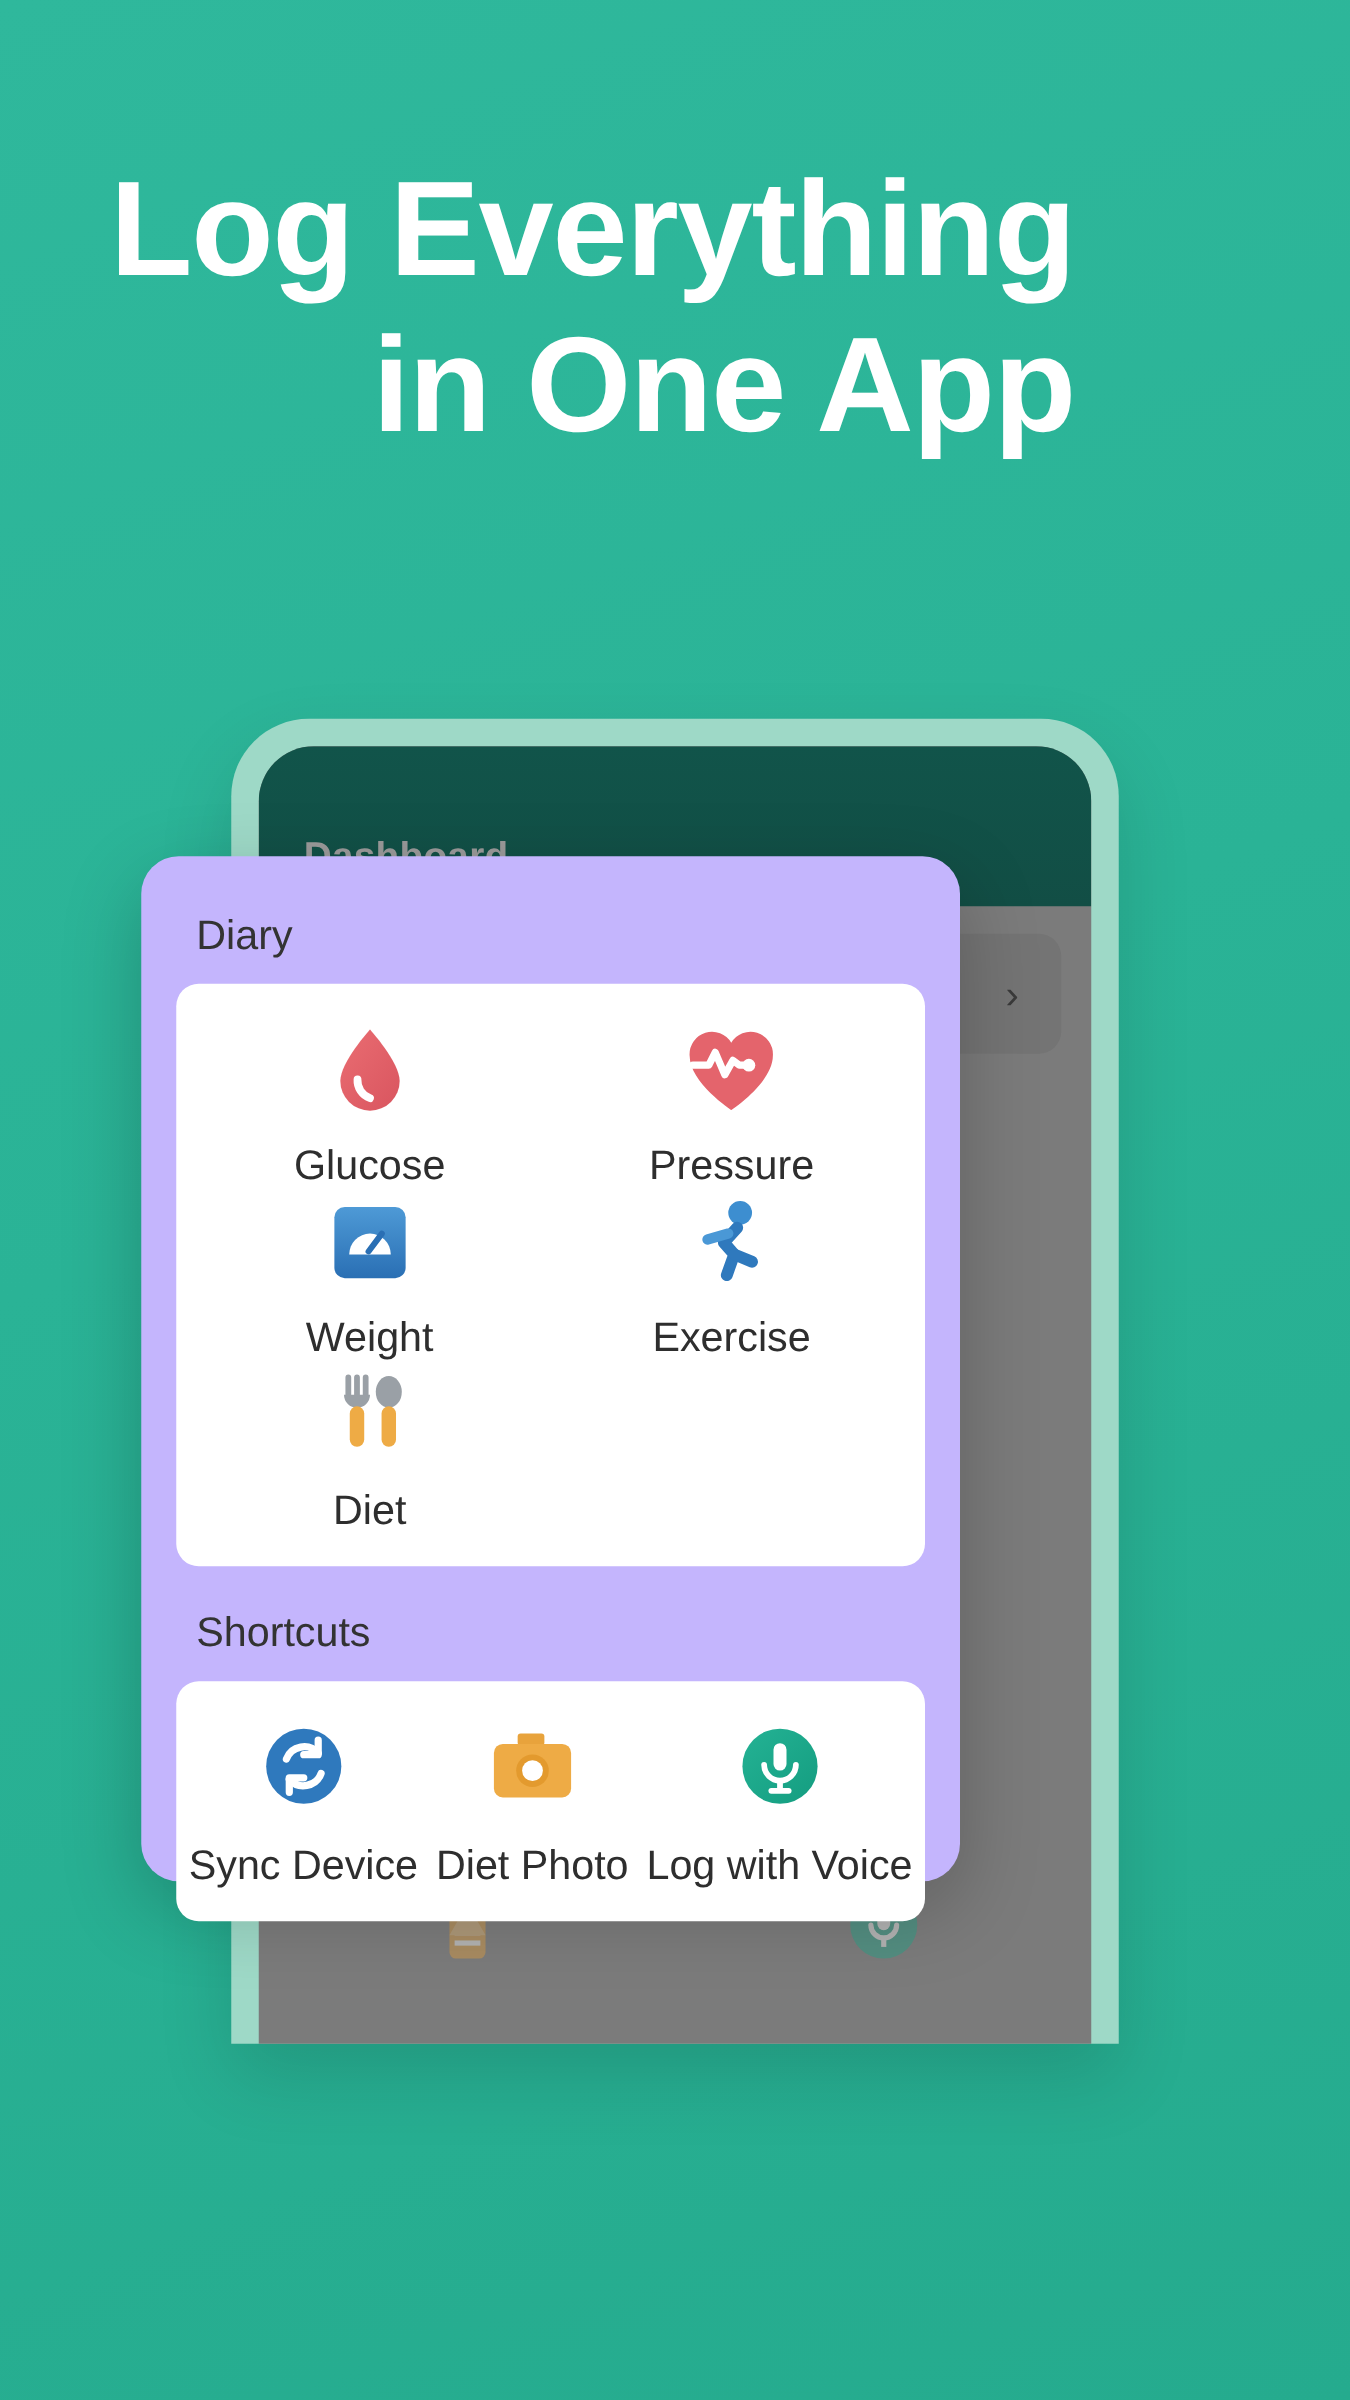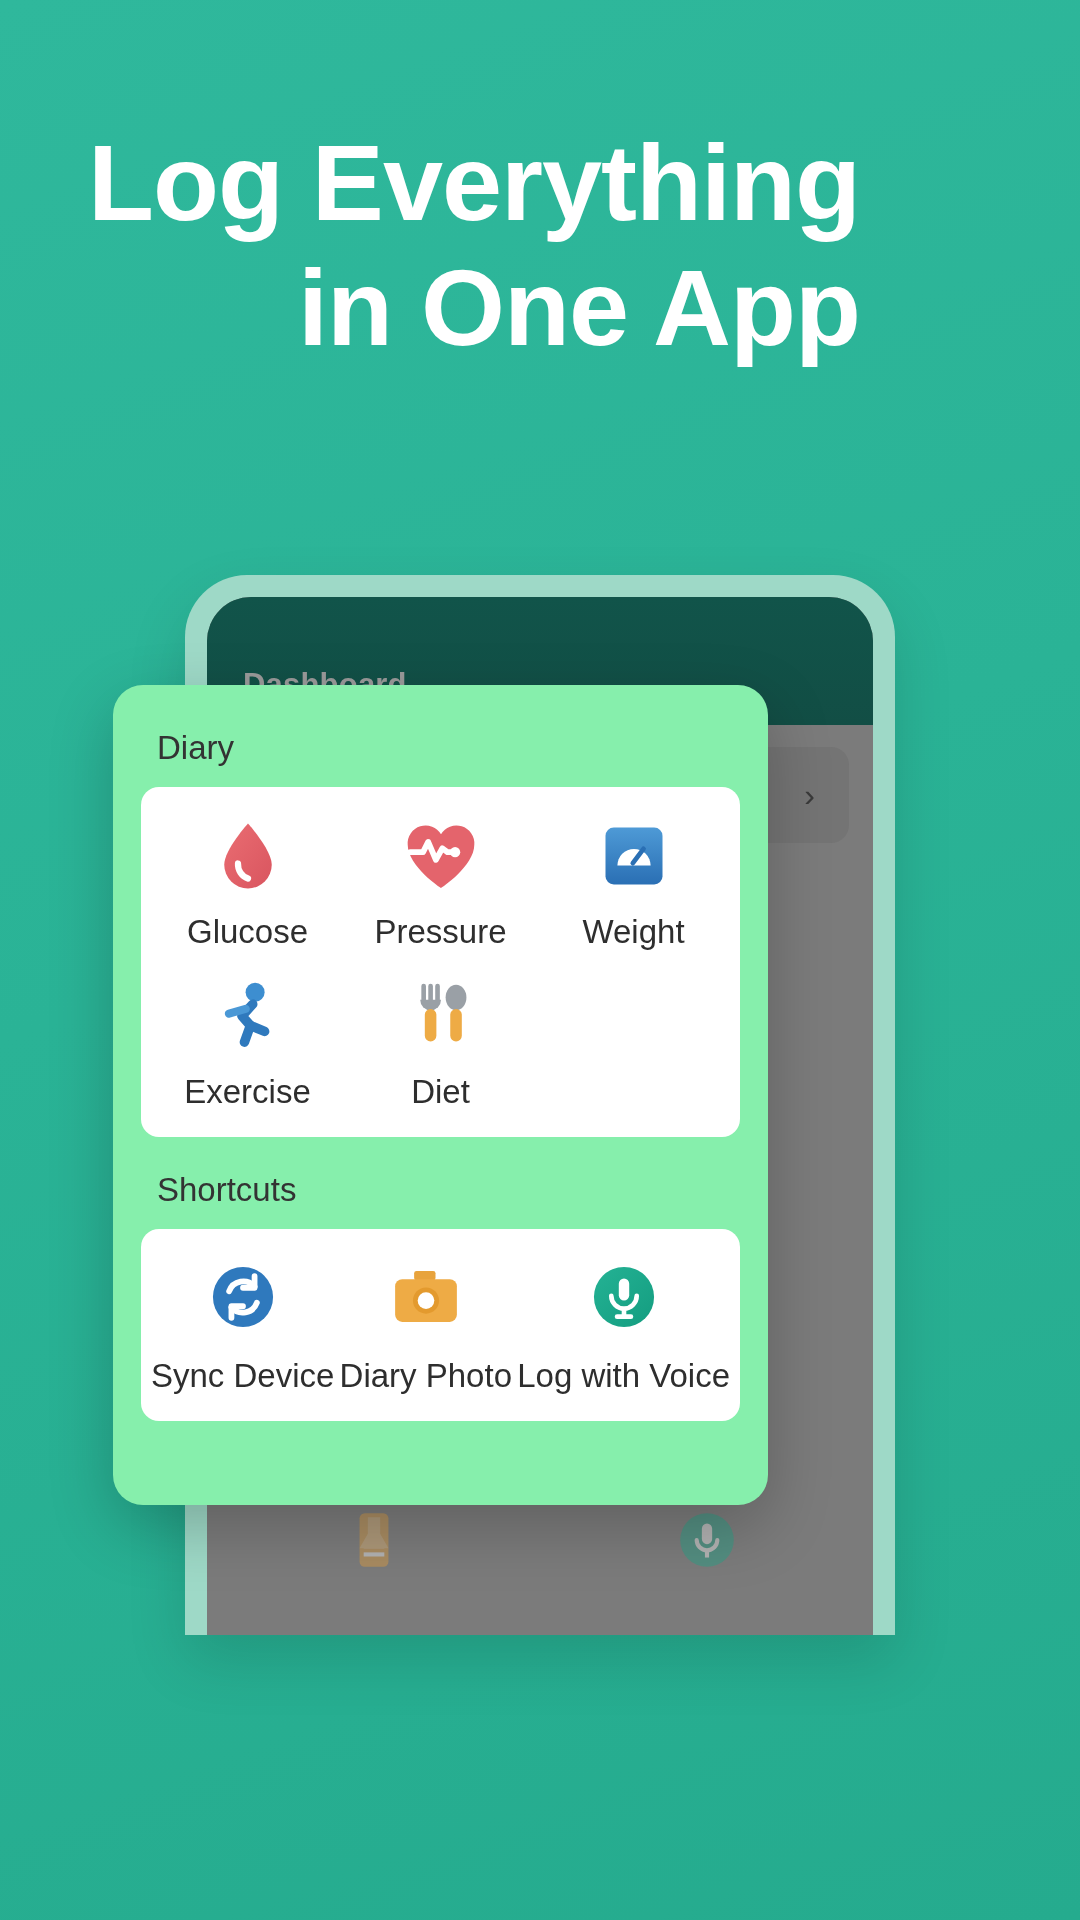--- a/index.html
+++ b/index.html
@@ -59,37 +59,37 @@
     position:absolute; left:0; bottom:0; width:100%;
     height:190px; display:flex; align-items:center; justify-content:space-around;
     opacity:.55;
   }
   .phone-nav .nav-ico{ width:66px; height:66px; opacity:.75; }
 
   
   .sheet{
     position:absolute; left:113px; top:685px;
     width:655px; height:820px;
-    background:#86efac;
+    background:#c4b5fd;
     border-radius:30px;
     box-shadow:0 22px 64px rgba(0,0,0,.22);
     padding:44px 28px 0 28px;
   }
   .section-title{
     font-size:33px; color:#333333; font-weight:normal;
     margin:0 0 20px 16px;
   }
   .section-title.second{ margin-top:34px; }
 
   .tile-card{
     background:#ffffff;
     border-radius:18px;
     padding:26px 10px 26px 10px;
   }
-  .grid3{ display:grid; grid-template-columns:repeat(3,1fr); row-gap:22px; }
+  .grid3{ display:grid; grid-template-columns:repeat(2,1fr); }
   .grid2{ display:grid; grid-template-columns:repeat(3,1fr); row-gap:26px; }
 
   .tile{ display:flex; flex-direction:column; align-items:center; }
   .tile-icon{ height:86px; display:flex; align-items:center; justify-content:center; }
   .tile-icon svg{ display:block; }
   .tile-label{
     margin-top:14px; font-size:33px; color:#2e2e2e; white-space:nowrap;
   }
   .grid2 .tile-icon{ height:84px; }
   .grid2 .tile-label{ margin-top:18px; }
@@ -238,21 +238,21 @@
 
       <div class="tile">
         <div class="tile-icon">
           <svg viewBox="0 0 64 64" width="76" height="76">
             <rect x="22" y="10" width="18" height="8" rx="2" fill="#e8a33c"></rect>
             <rect x="6" y="17" width="52" height="36" rx="6" fill="#eeab45"></rect>
             <circle cx="32" cy="35" r="11" fill="#e39a2e"></circle>
             <circle cx="32" cy="35" r="7" fill="#fff"></circle>
           </svg>
         </div>
-        <div class="tile-label">Diary Photo</div>
+        <div class="tile-label">Diet Photo</div>
       </div>
 
 
       <div class="tile">
         <div class="tile-icon">
           <svg viewBox="0 0 64 64" width="74" height="74">
             <defs>
                 <linearGradient id="gTeal" x1="0" y1="0" x2="1" y2="1">
               <stop offset="0" stop-color="#24b294"></stop>
                   <stop offset="1" stop-color="#149d80"></stop>

